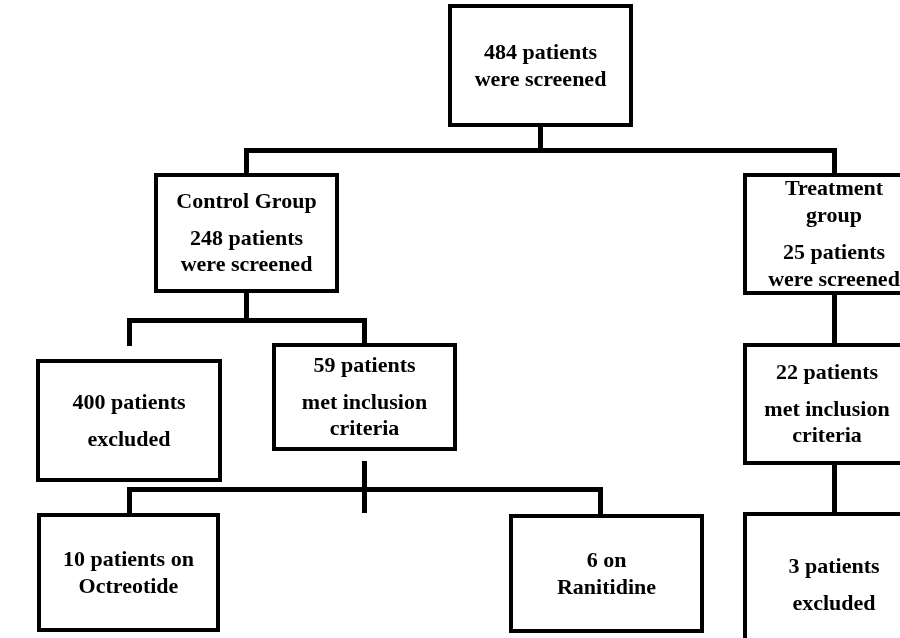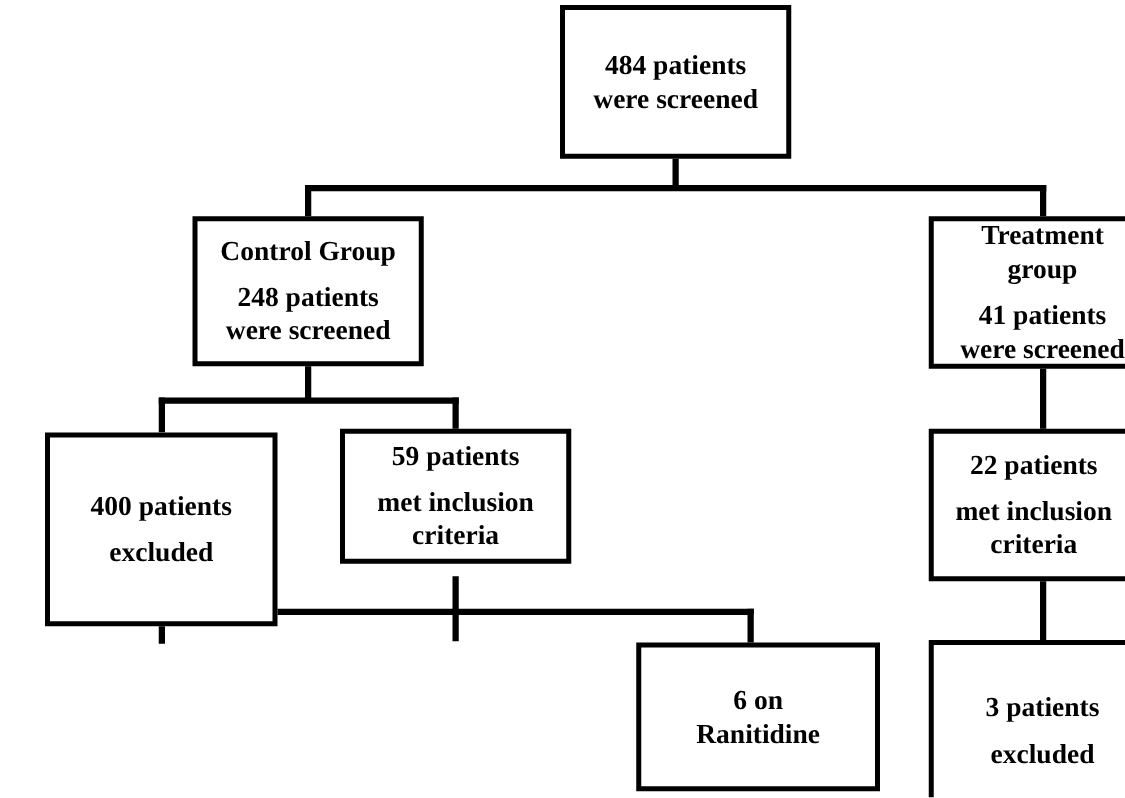--- a/index.html
+++ b/index.html
@@ -81,41 +81,45 @@
 
   <div class="node" style="left:122px; top:173px; width:185px; height:120px;">
     <div class="para">Control Group</div>
     <div class="para">248 patients
 were screened</div>
   </div>
 
   <div class="node" style="left:711px; top:173px; width:182px; height:122px;">
     <div class="para">Treatment
 group</div>
-    <div class="para">41 patients
+    <div class="para">25 patients
 were screened</div>
   </div>
 
-  <div class="node" style="left:4px; top:346px; width:186px; height:155px;">
+  <div class="node" style="left:4px; top:359px; width:186px; height:123px;">
     <div class="para">400 patients</div>
     <div class="para">excluded</div>
   </div>
 
   <div class="node" style="left:240px; top:343px; width:185px; height:108px;">
     <div class="para">59 patients</div>
     <div class="para">met inclusion
 criteria</div>
   </div>
 
   <div class="node" style="left:711px; top:343px; width:168px; height:122px;">
     <div class="para">22 patients</div>
     <div class="para">met inclusion
 criteria</div>
   </div>
 
+  <div class="node" style="left:5px; top:513px; width:183px; height:119px;">
+    <div class="para">10 patients on
+Octreotide</div>
+  </div>
 
 
   <div class="node" style="left:477px; top:514px; width:195px; height:119px;">
     <div class="para">6 on
 Ranitidine</div>
   </div>
 
   <div class="node" style="left:711px; top:512px; width:182px; height:146px;">
     <div class="para">3 patients</div>
     <div class="para">excluded</div>

